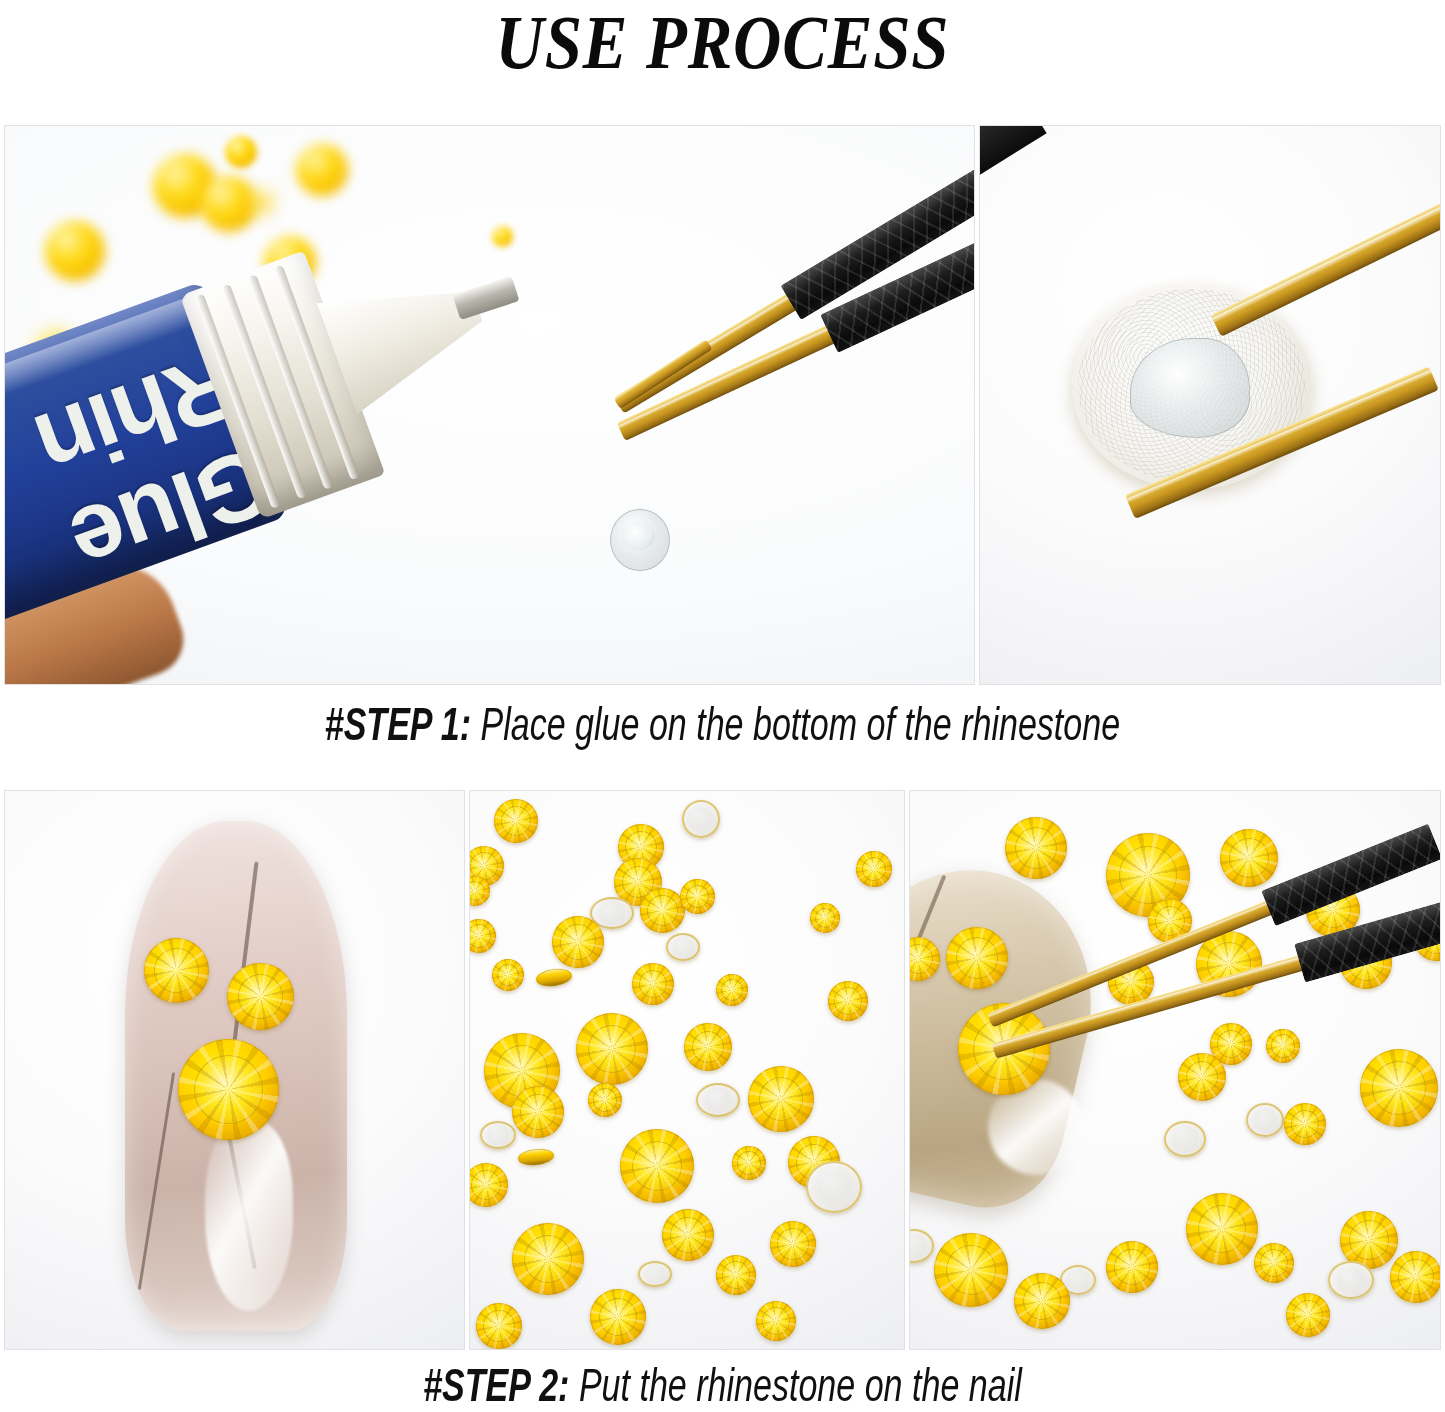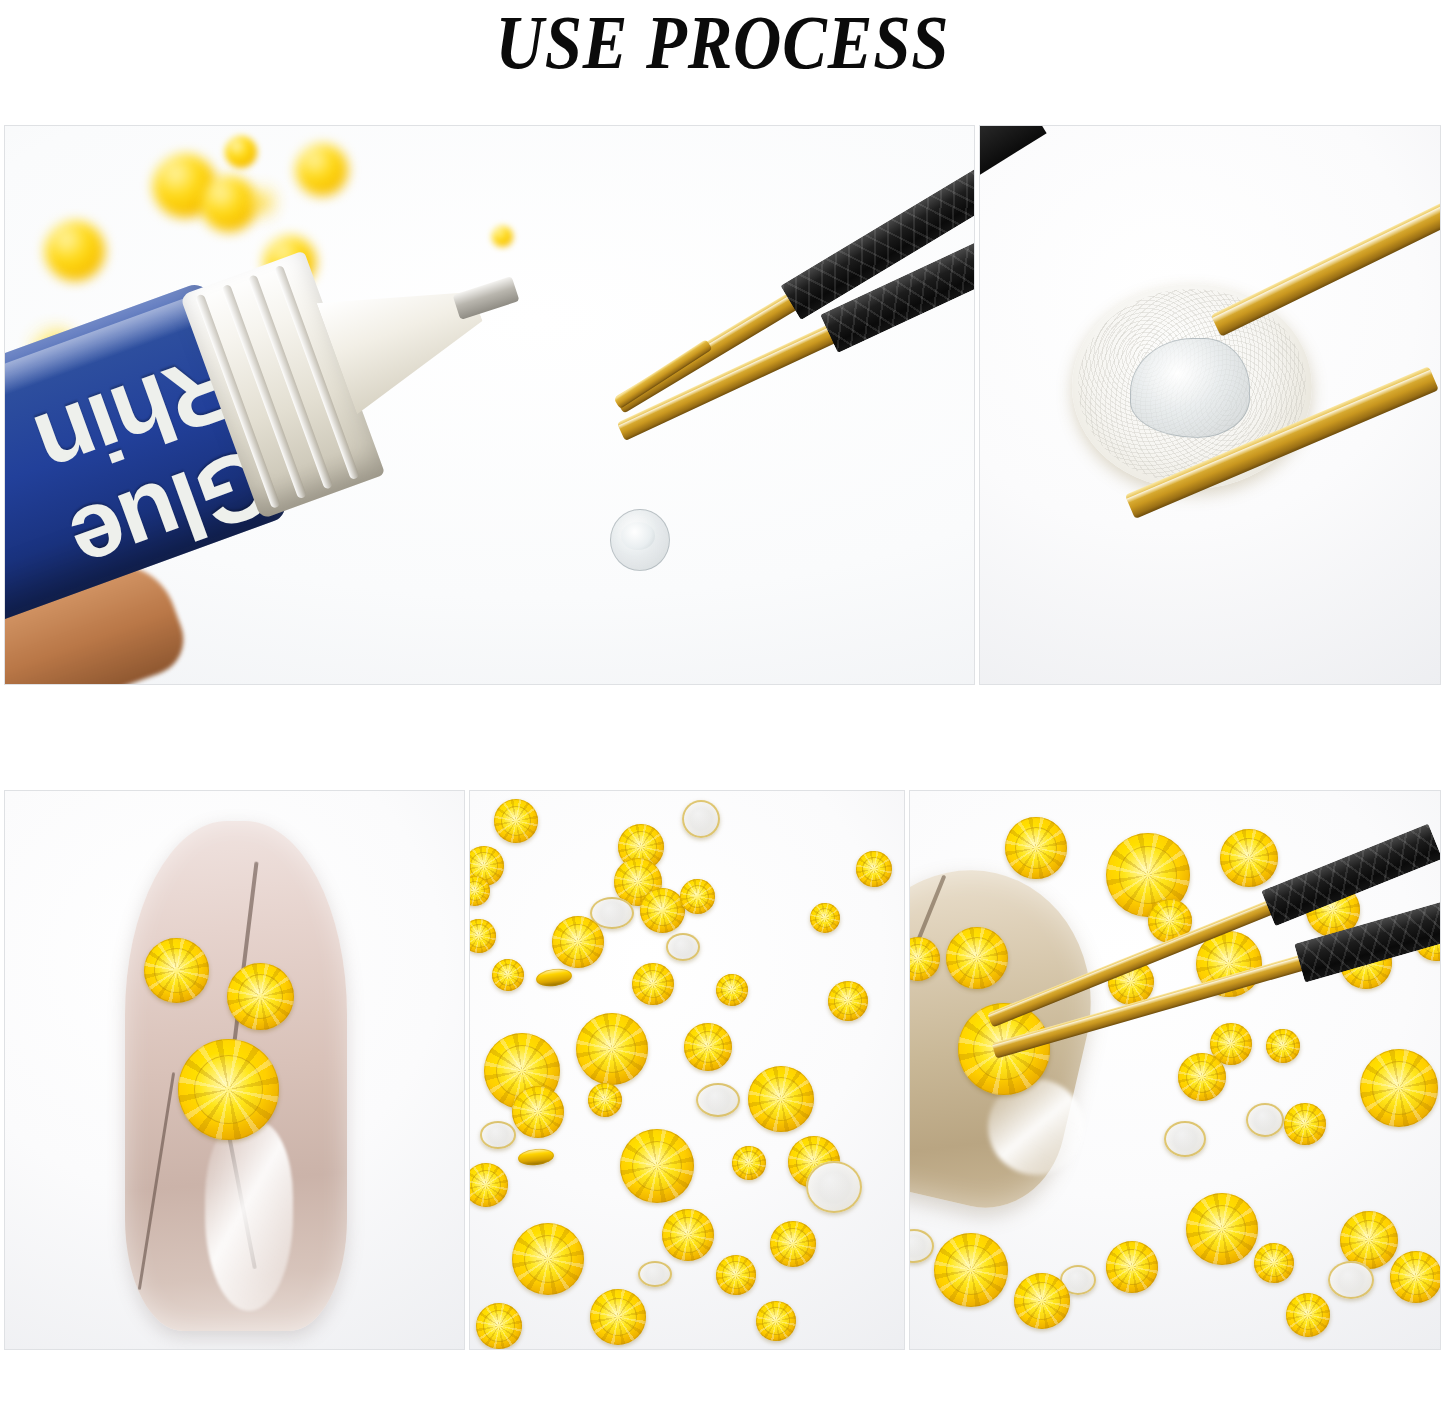--- a/index.html
+++ b/index.html
@@ -333,20 +333,25 @@
         <div class="tw" style="left:236px;top:188px;width:300px;height:24px;transform:rotate(-26deg);">
           <div class="tw-arm sheen"></div>
         </div>
         <div class="tw" style="left:150px;top:368px;width:330px;height:26px;transform:rotate(-23deg);">
           <div class="tw-arm sheen"></div>
         </div>
       </div>
     </div>
   </div>
 
+  <div class="caption cap1">
+    <span class="inner">
+      <span class="tag">#STEP 1:</span><span class="body"> Place glue on the bottom of the rhinestone</span>
+    </span>
+  </div>
 
   <div class="row2">
 
     <div class="panel p-bl">
       <div class="ph">
         <div class="bg-studio2"></div>
 
         <div class="nail" style="left:120px;top:30px;width:222px;height:510px;">
           <div class="crack" style="left:118px;top:40px;width:4px;height:190px;transform:rotate(7deg);"></div>
           <div class="crack" style="left:106px;top:220px;width:4px;height:230px;transform:rotate(-11deg);"></div>
@@ -573,14 +578,19 @@
           <div class="tw-grip tex" style="left:300px;top:-11px;width:180px;height:38px;"></div>
         </div>
         <div class="tw" style="left:84px;top:252px;width:448px;height:16px;transform:rotate(-16deg);">
           <div class="tw-arm sheen"></div>
           <div class="tw-grip tex" style="left:318px;top:-12px;width:175px;height:40px;"></div>
         </div>
       </div>
     </div>
   </div>
 
+  <div class="caption cap2">
+    <span class="inner">
+      <span class="tag">#STEP 2:</span><span class="body"> Put the rhinestone on the nail</span>
+    </span>
+  </div>
 
 </div>
 
 </body></html>

